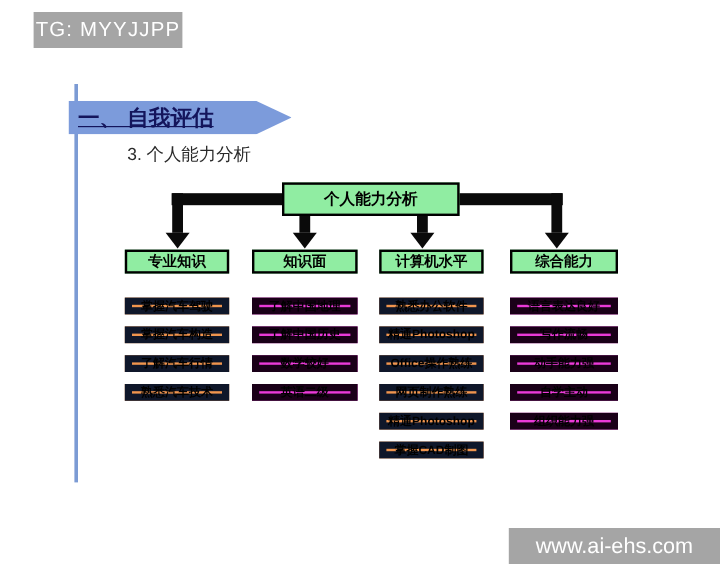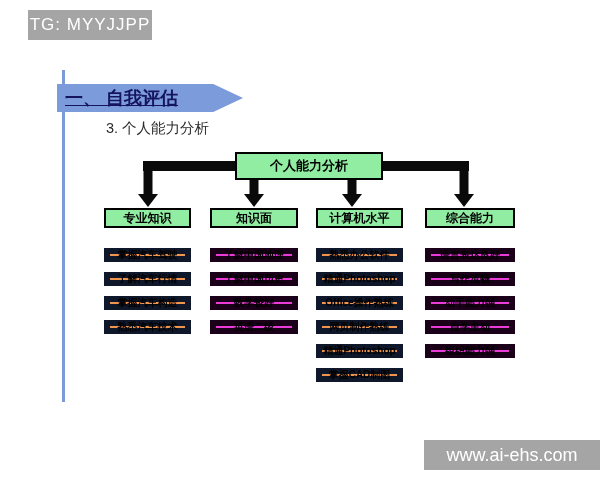--- a/index.html
+++ b/index.html
@@ -87,22 +87,22 @@
       <polygon points="454,194 474,194 464,207"></polygon>
     </g>
   </svg>
 
   <div class="root-node">个人能力分析</div>
 
   <div id="columns-layer">
       <div class="column" style="left: 104px; width: 87px;">
         <div class="cat-header">专业知识</div>
         <div class="item orange">掌握汽车驾驶</div>
+        <div class="item orange">掌握汽车构造</div>
         <div class="item orange">了解汽车行情</div>
-        <div class="item orange">掌握汽车构造</div>
         <div class="item orange">熟悉汽车技术</div>
       </div>
       <div class="column" style="left: 210px; width: 88px;">
         <div class="cat-header">知识面</div>
         <div class="item magenta">了解中国地理</div>
         <div class="item magenta">了解中国历史</div>
         <div class="item magenta">数学较好</div>
         <div class="item magenta">英语二级</div>
       </div>
       <div class="column" style="left: 316px; width: 87px;">

